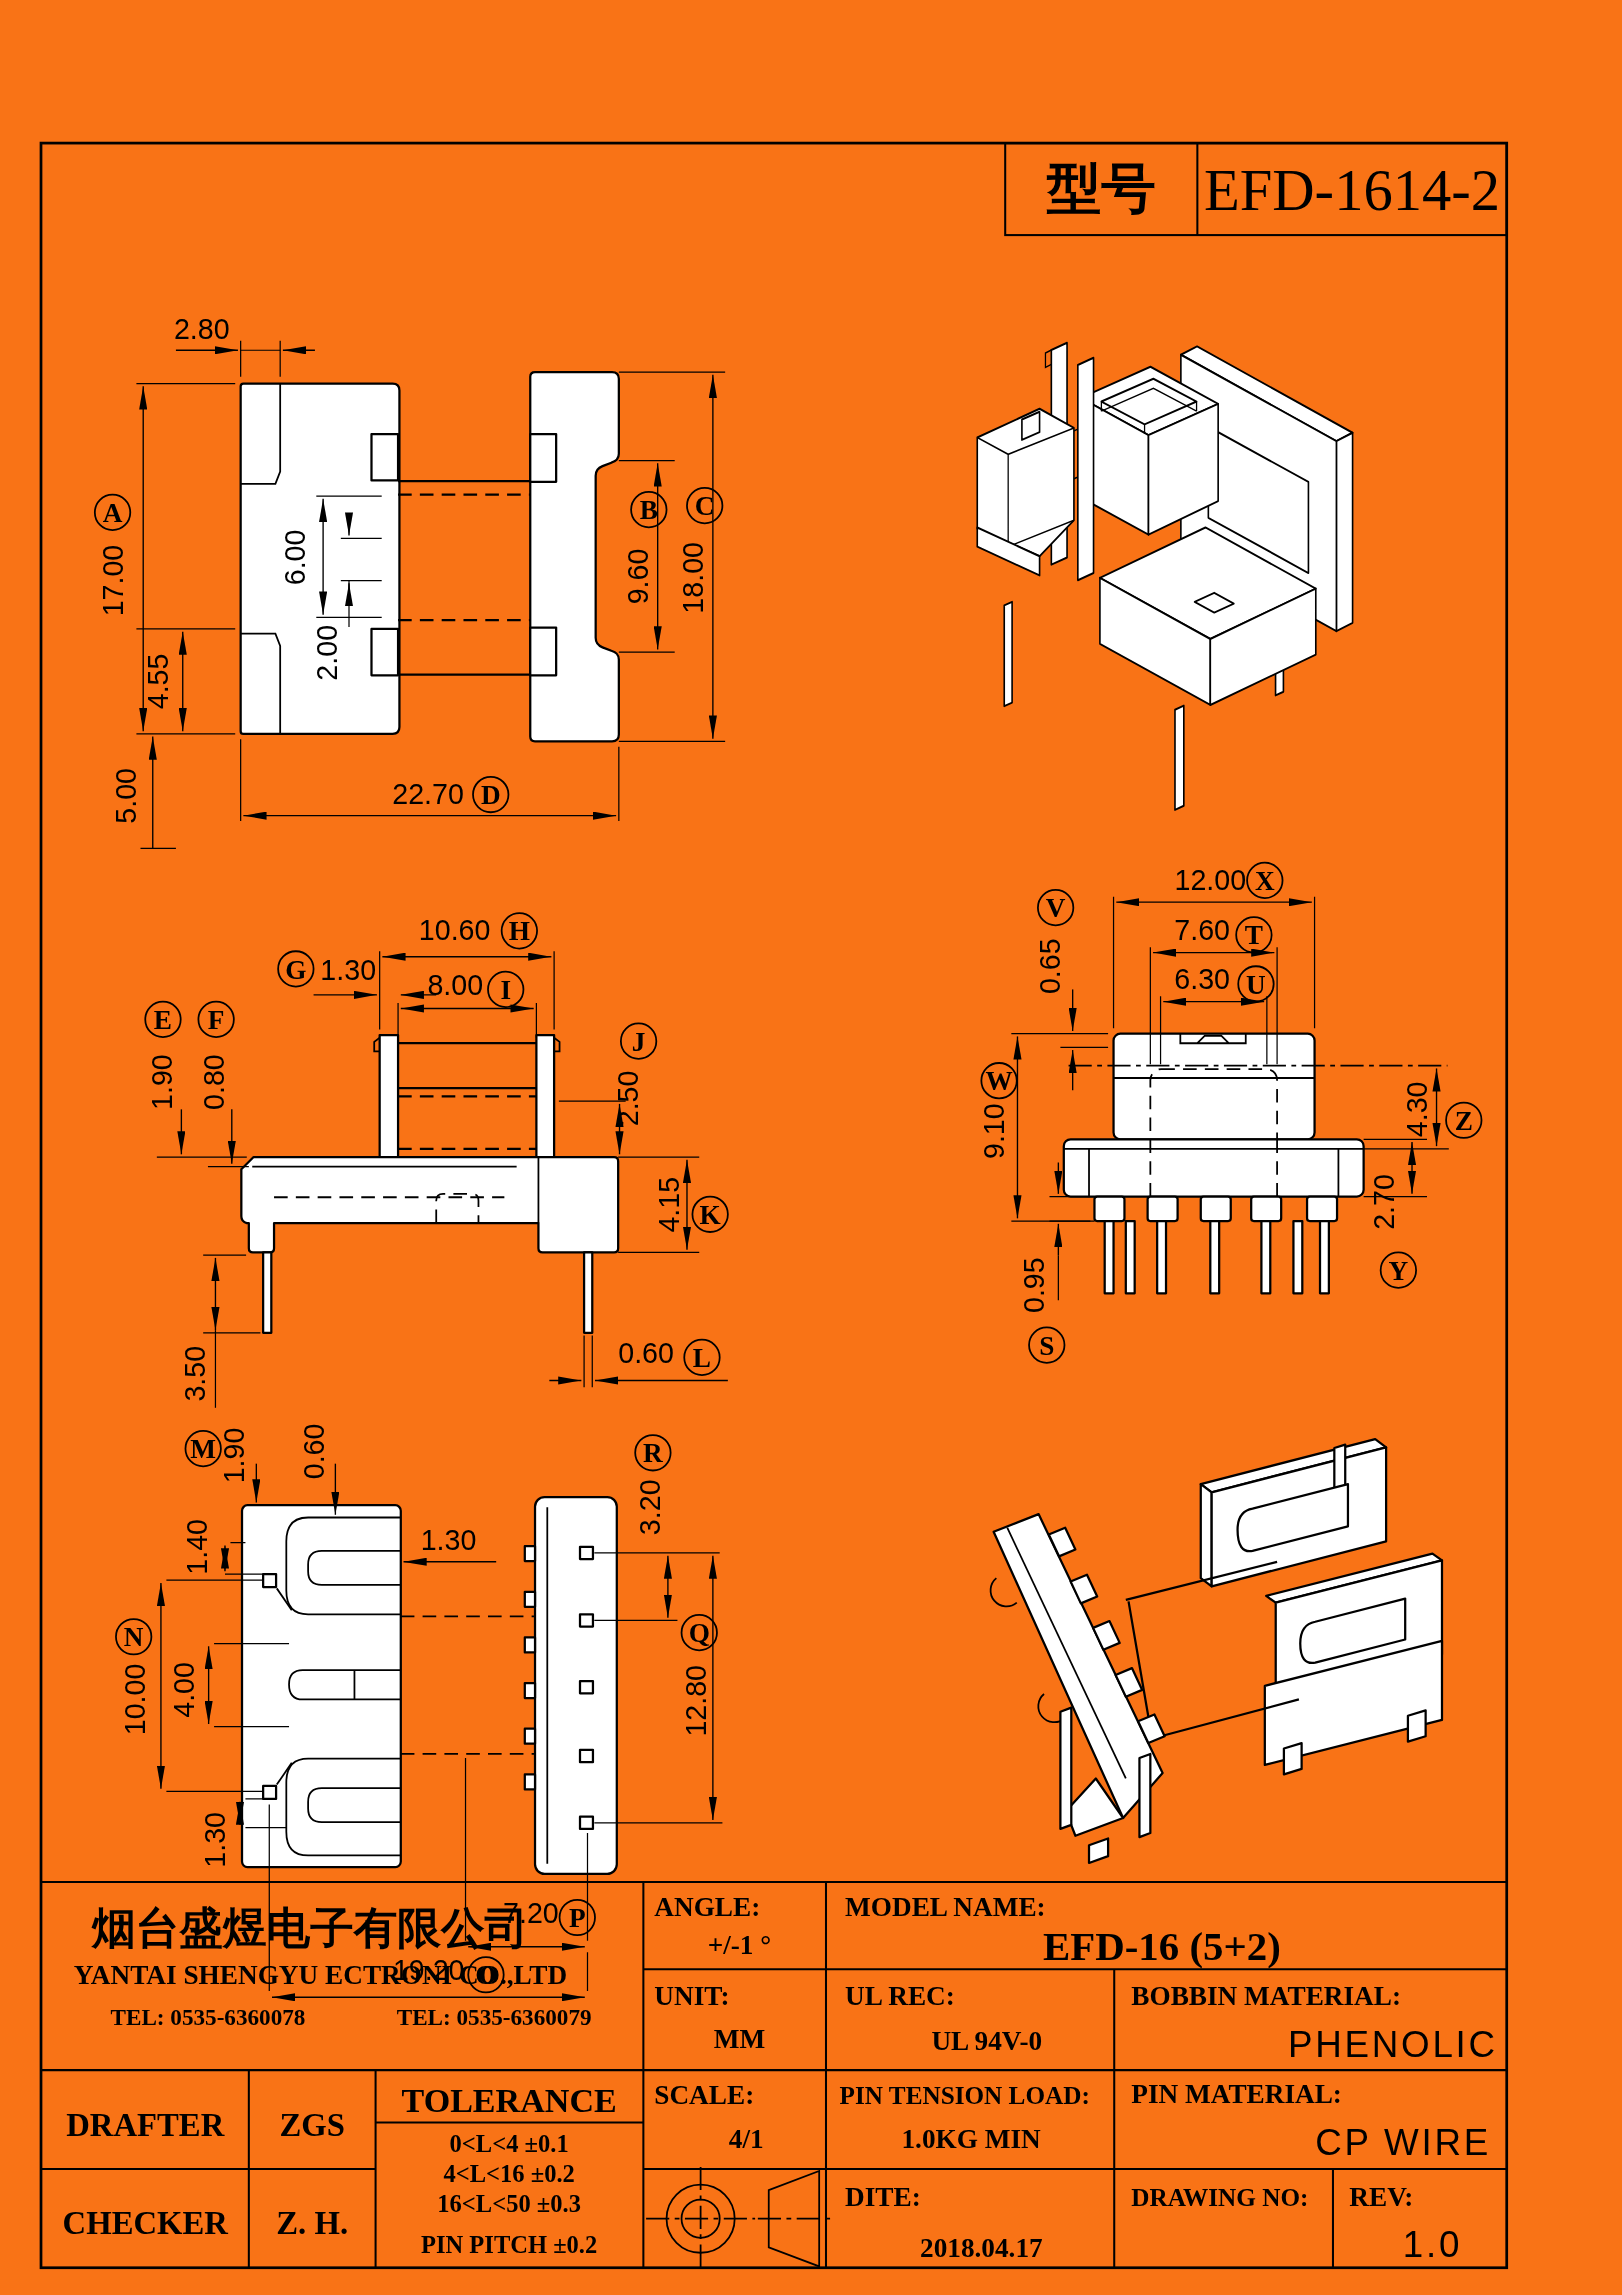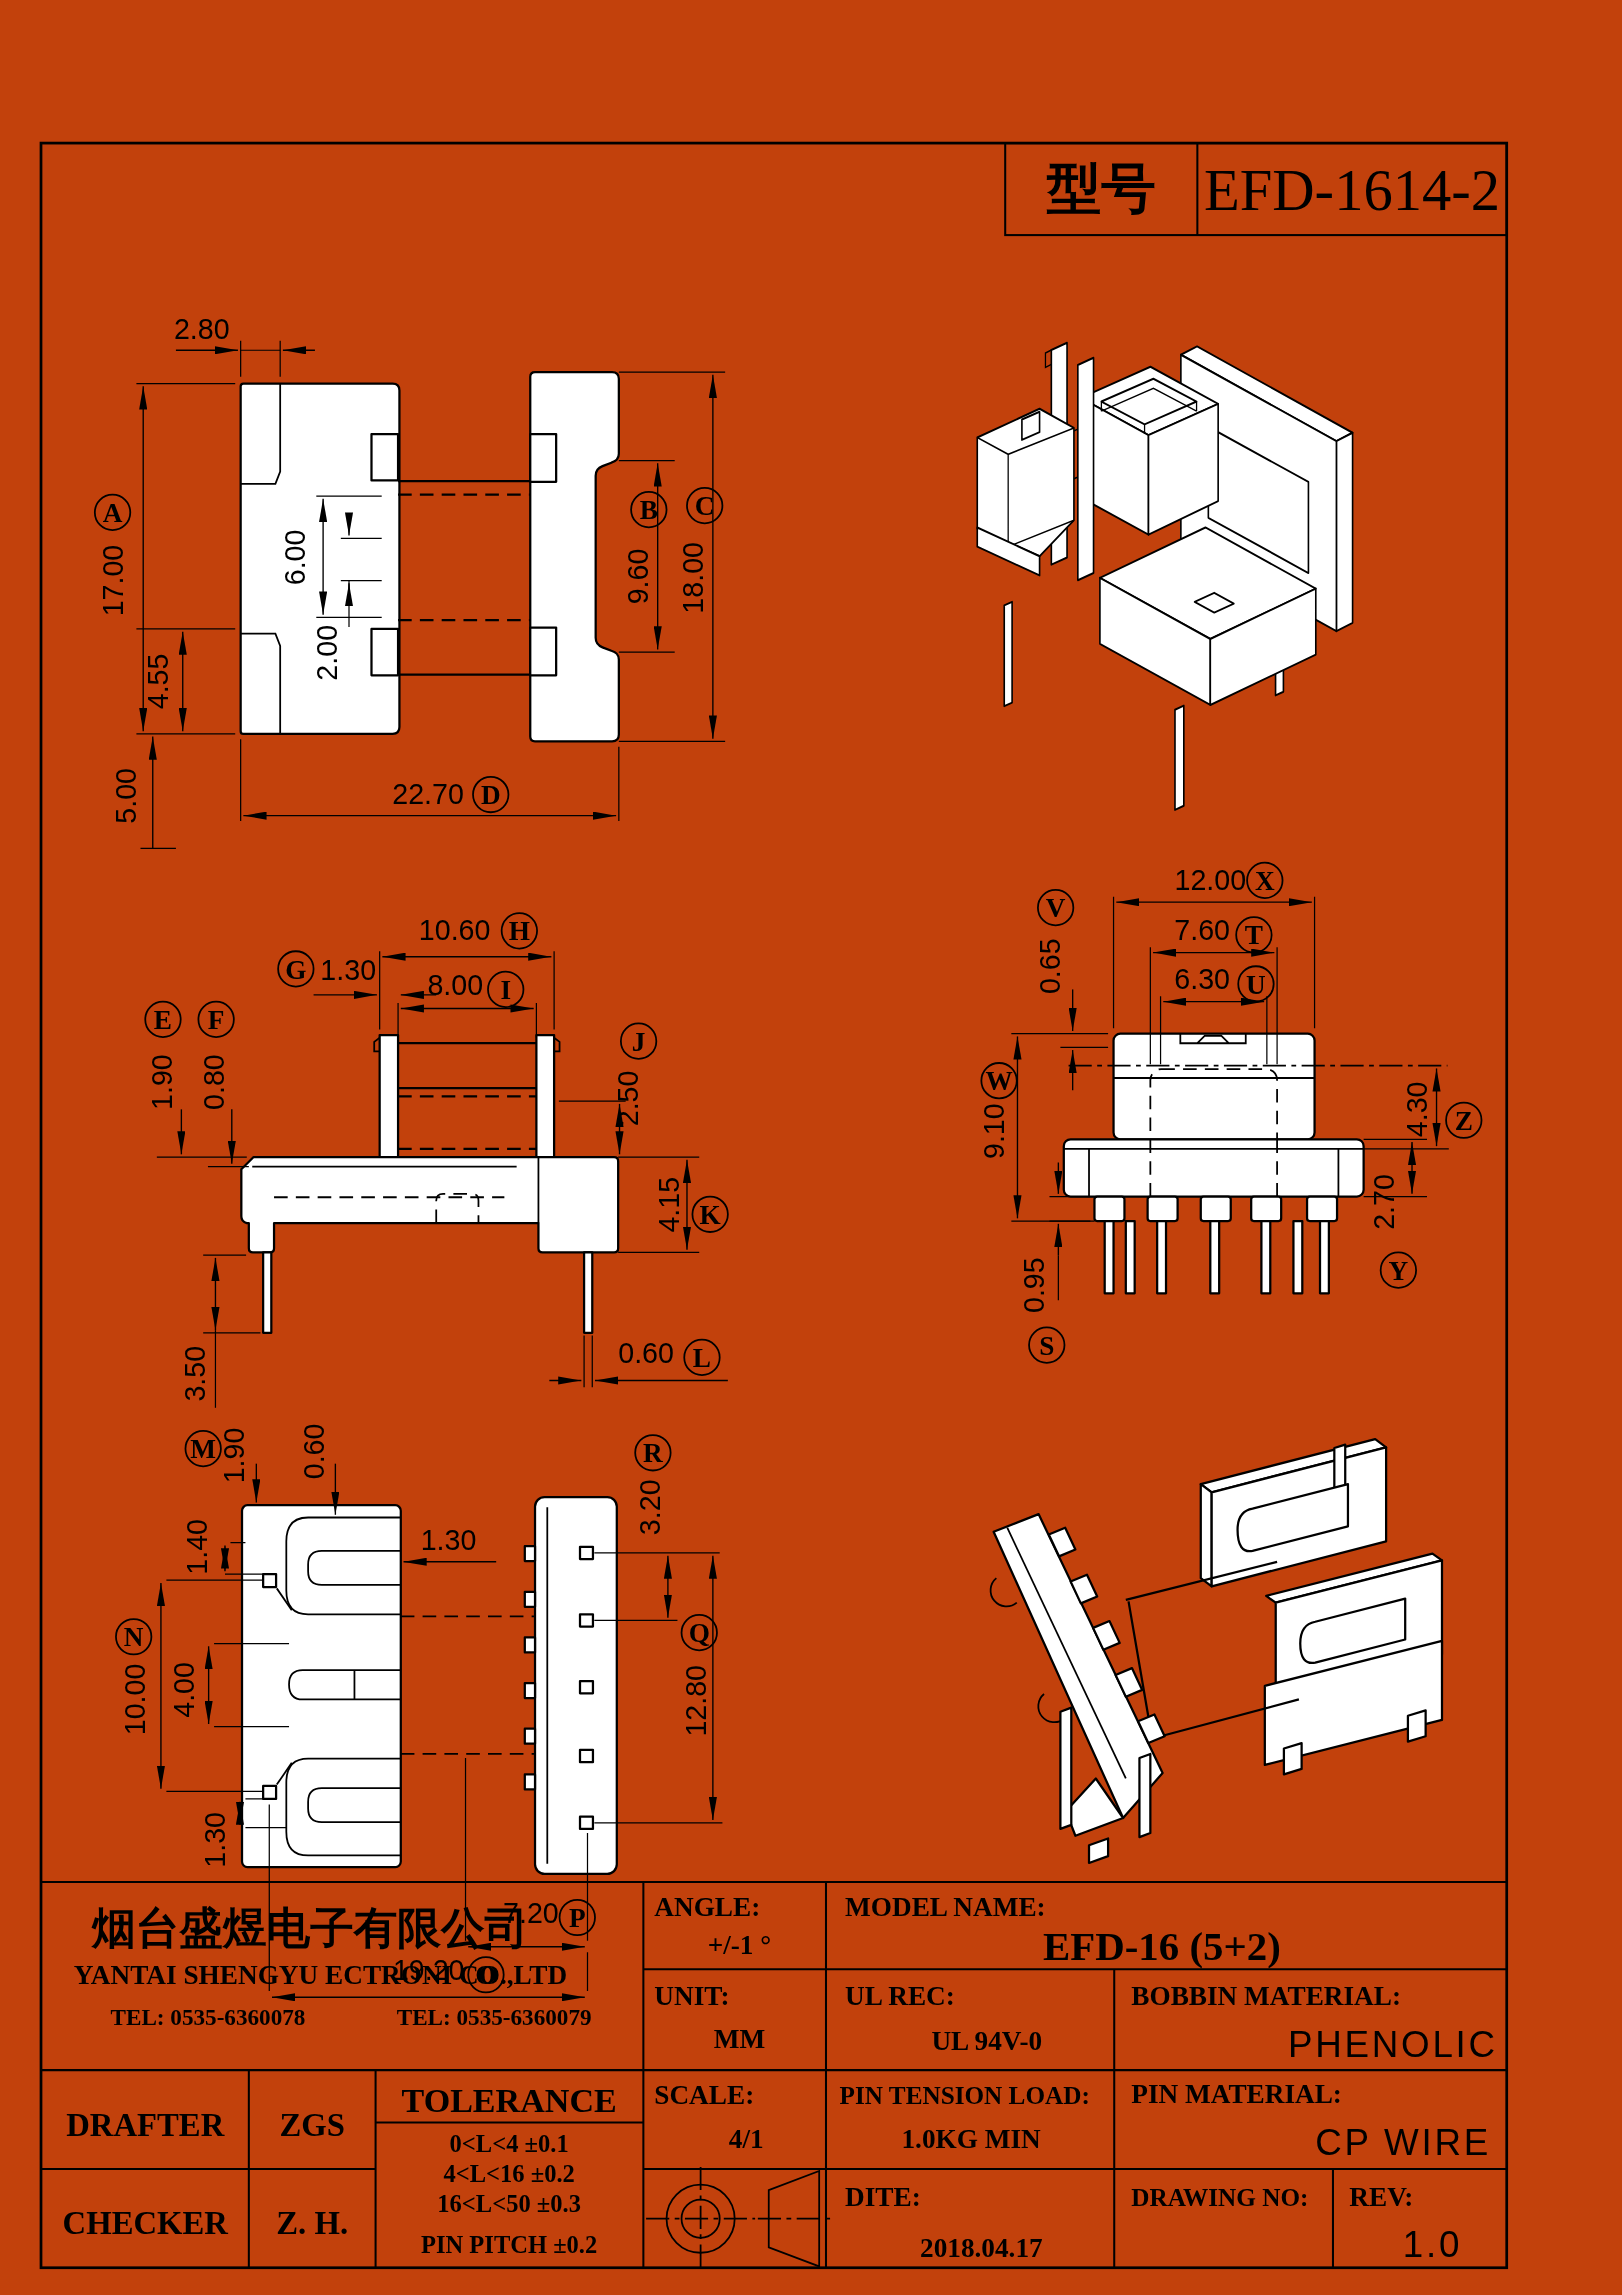--- a/index.html
+++ b/index.html
@@ -1,16 +1,16 @@
 <!DOCTYPE html>
 <html style="font-size:11px"><head>
 <meta charset="utf-8">
 <style>
   html,body{margin:0;padding:0;background:#ffffff;}
-  .sheet{position:relative;width:1622px;height:2295px;background:#c2410c;overflow:hidden;}
+  .sheet{position:relative;width:1622px;height:2295px;background:#f97316;overflow:hidden;}
   svg{position:absolute;left:0;top:0;}
   .frame{fill:none;stroke:#000;stroke-width:4;}
   .tl{fill:none;stroke:#000;stroke-width:3;}
   .o{fill:#fff;stroke:#000;stroke-width:3.3;stroke-linejoin:round;}
   .l{fill:none;stroke:#000;stroke-width:3.3;}
   .t{fill:none;stroke:#000;stroke-width:2.6;}
   .d{fill:none;stroke:#000;stroke-width:2;marker-start:url(#ma);marker-end:url(#ma);}
   .d1{fill:none;stroke:#000;stroke-width:2;marker-end:url(#ma);}
   .ext{fill:none;stroke:#000;stroke-width:1.8;}
   .dash{stroke-dasharray:20 12;}

